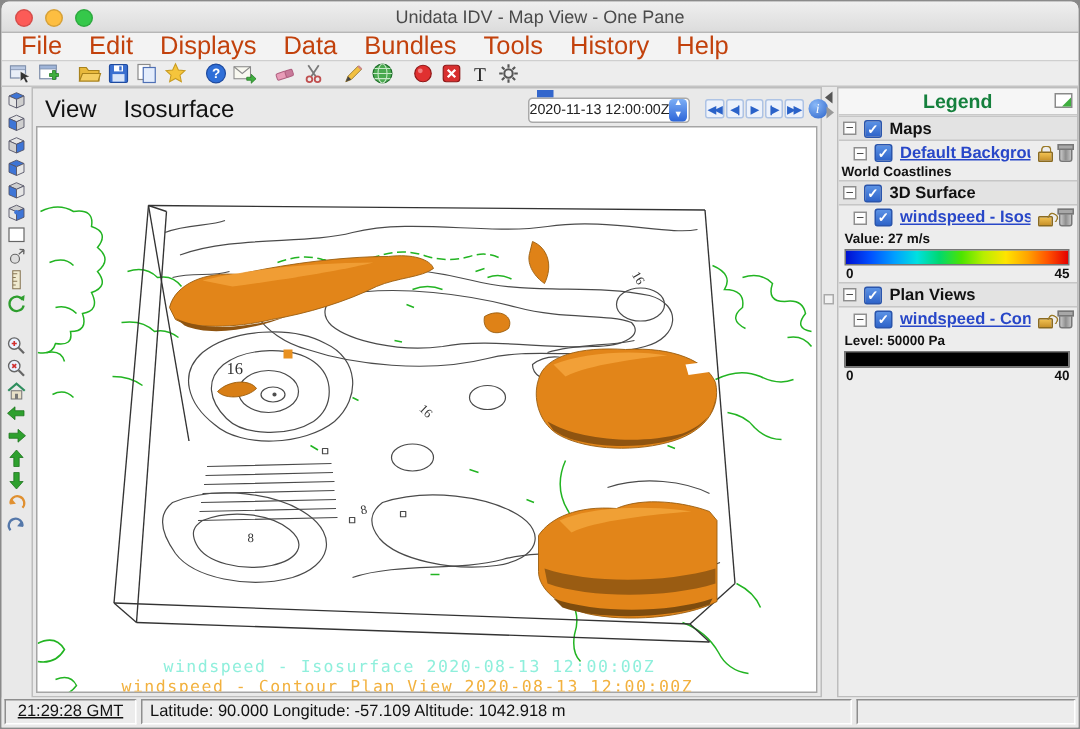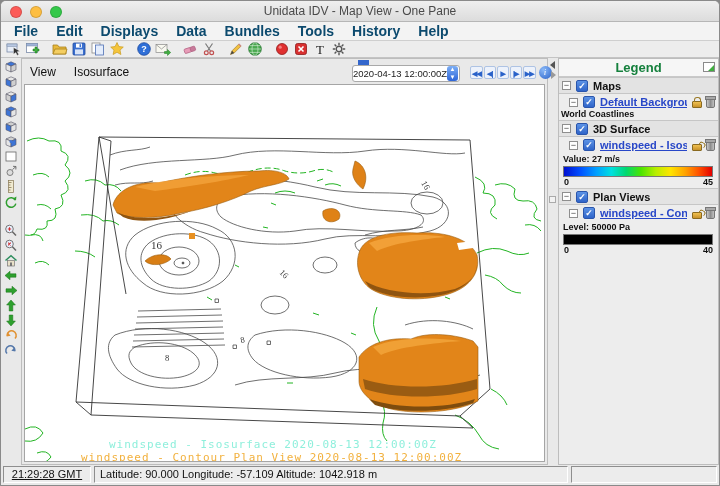--- a/index.html
+++ b/index.html
@@ -6,36 +6,36 @@
   *{box-sizing:border-box;}
   .window{position:relative;width:720px;height:486px;background:#E9E9E9;font-family:"Liberation Sans",sans-serif;overflow:hidden;border:1px solid #8a8a8a;border-radius:6px 6px 0 0;}
   
   .titlebar{height:21px;background:linear-gradient(#EFEFEF,#DCDCDC);border-bottom:1px solid #B6B6B6;position:relative;text-align:center;}
   .title{line-height:20px;font-size:12px;color:#4a4a4a;}
   .lights{position:absolute;left:9px;top:5px;display:flex;gap:8px;}
   .light{width:12px;height:12px;border-radius:50%;border:1px solid rgba(0,0,0,.15);}
   .light.red{background:#FC5B57;}.light.yellow{background:#FDBE41;}.light.green{background:#35C84A;}
   
   .menubar{height:19px;background:#F3F3F3;border-bottom:1px solid #CFCFCF;display:flex;align-items:center;padding-left:4px;}
-  .menu-item{font-size:14px;font-weight:700;color:#0c4a6e;padding:0 9px;}
+  .menu-item{font-size:17px;font-weight:400;color:#c2410c;padding:0 9px;}
   
   .toolbar{height:17px;background:#EDEDED;border-bottom:1px solid #C4C4C4;display:flex;align-items:center;padding-left:5px;gap:3px;}
   .tb-ico{width:16px;height:16px;display:inline-block;}
   .tb-ico svg{width:16px;height:16px;display:block;}
   .tb-gap{margin-left:8px;}
   
   .content{position:absolute;top:57px;bottom:20px;left:0;right:0;display:flex;}
   .side-toolbar{width:20px;padding-top:1px;display:flex;flex-direction:column;align-items:center;gap:0;}
   .side-ico{width:16px;height:15px;}
   .side-ico svg{width:16px;height:15px;display:block;}
   .side-gap{margin-top:14px;}
   .map-panel{width:527px;border:1px solid #BDBDBD;background:#E9E9E9;display:flex;flex-direction:column;position:relative;}
   .map-header{height:25px;position:relative;flex:none;}
   .vp-menus{position:absolute;left:8px;top:6px;display:flex;gap:18px;}
-  .vp-menu{font-size:12px;color:#111;}
+  .vp-menu{font-size:16px;color:#111;}
   .anim-ind{position:absolute;left:336px;top:1px;width:11px;height:5px;background:#3366CC;}
   .time-box{position:absolute;left:330px;top:6px;width:108px;height:17px;background:#fff;border:1px solid #A9A9A9;border-radius:3px;display:flex;align-items:center;}
   .time-text{flex:1;text-align:center;font-size:9.5px;color:#222;white-space:nowrap;}
   .stepper{width:14px;height:15px;margin-right:1px;border-radius:3px;background:linear-gradient(#7CAEF5,#2E66D8);color:#fff;display:flex;flex-direction:column;}
   .stepper span{flex:1;font-size:6px;line-height:7px;text-align:center;}
   .anim-buttons{position:absolute;left:448px;top:7px;display:flex;gap:1px;align-items:center;}
   .anim-btn{min-width:12px;height:13px;font-size:7px;line-height:13px;color:#2A62C9;text-align:center;font-weight:bold;background:#EDF2FB;border:1px solid #AEC3E4;border-radius:2px;letter-spacing:-1px;padding:0 1px;}
   .info-btn{width:13px;height:13px;border-radius:50%;background:radial-gradient(circle at 35% 30%,#8AB9F8,#2A62C9);color:#fff;font-size:9px;font-style:italic;font-family:"Liberation Serif",serif;text-align:center;line-height:13px;margin-left:2px;}
   .map-canvas{flex:1;margin:0 2px 2px 2px;background:#fff;border:1px solid #A5A5A5;position:relative;overflow:hidden;}
   .map-canvas svg{position:absolute;left:0;top:0;}
@@ -332,21 +332,21 @@
     </div>
 
     <div class="map-panel">
       <div class="map-header">
         <div class="vp-menus">
           <span class="vp-menu">View</span>
           <span class="vp-menu">Isosurface</span>
         </div>
         <div class="anim-ind"></div>
         <div class="time-box">
-          <span class="time-text">2020-04-13 12:00:00Z</span>
+          <span class="time-text">2020-11-13 12:00:00Z</span>
           <span class="stepper">
               <span>▲</span>
               <span>▼</span>
             </span>
         </div>
         <div class="anim-buttons">
           <span class="anim-btn">◀◀</span>
           <span class="anim-btn">◀|</span>
           <span class="anim-btn">▶</span>
           <span class="anim-btn">|▶</span>

